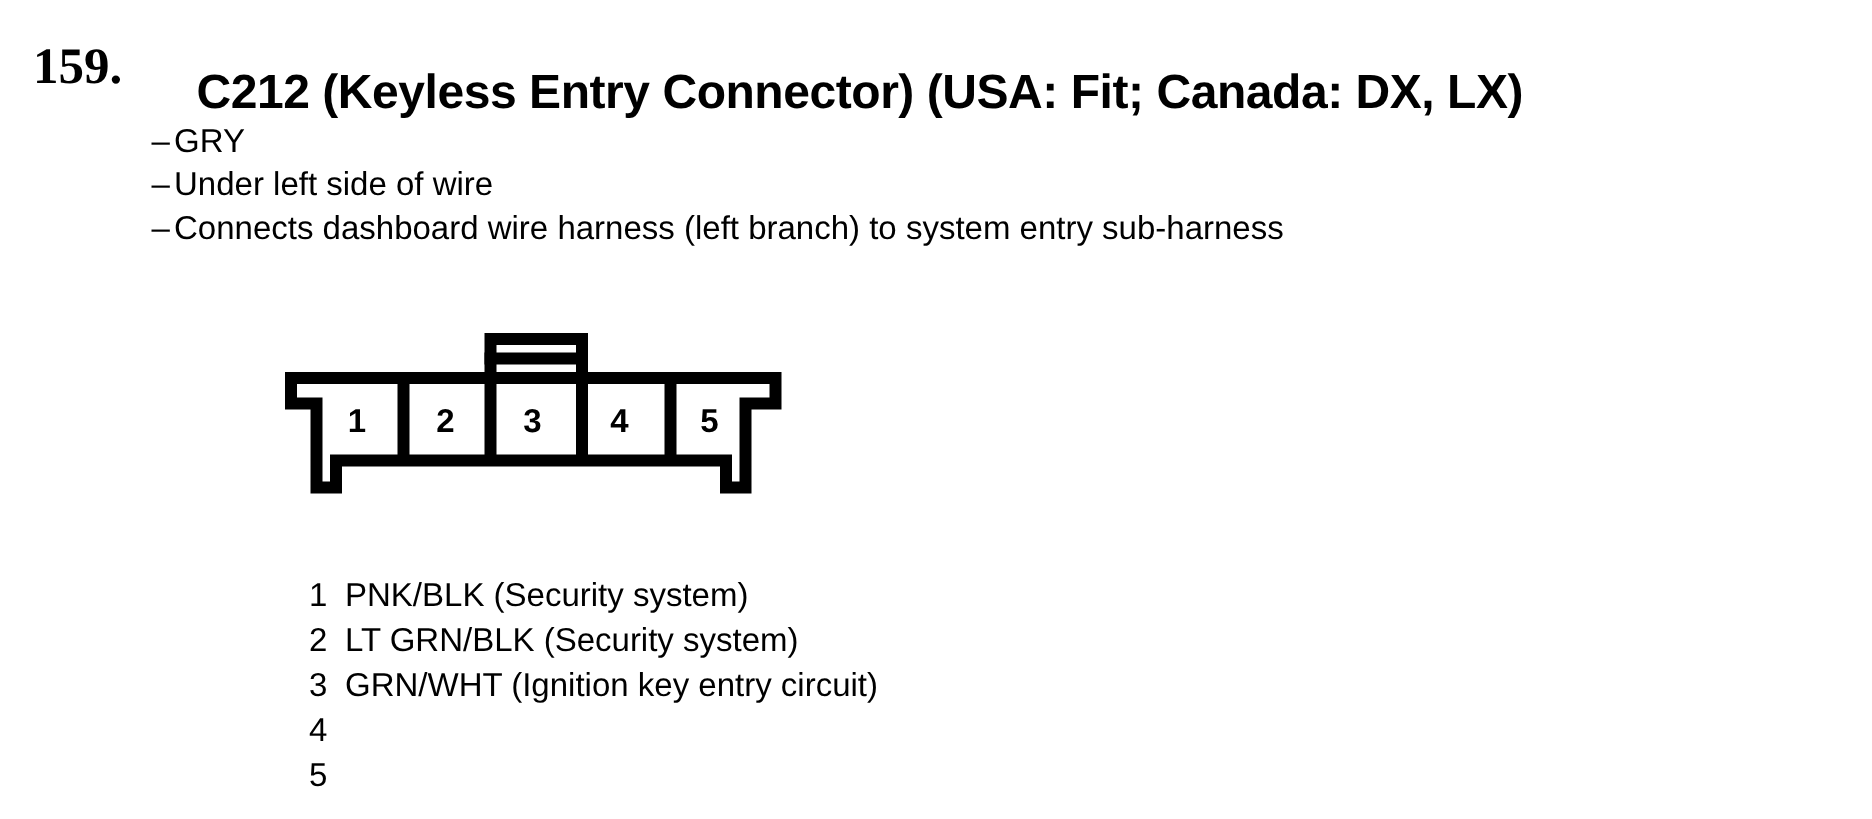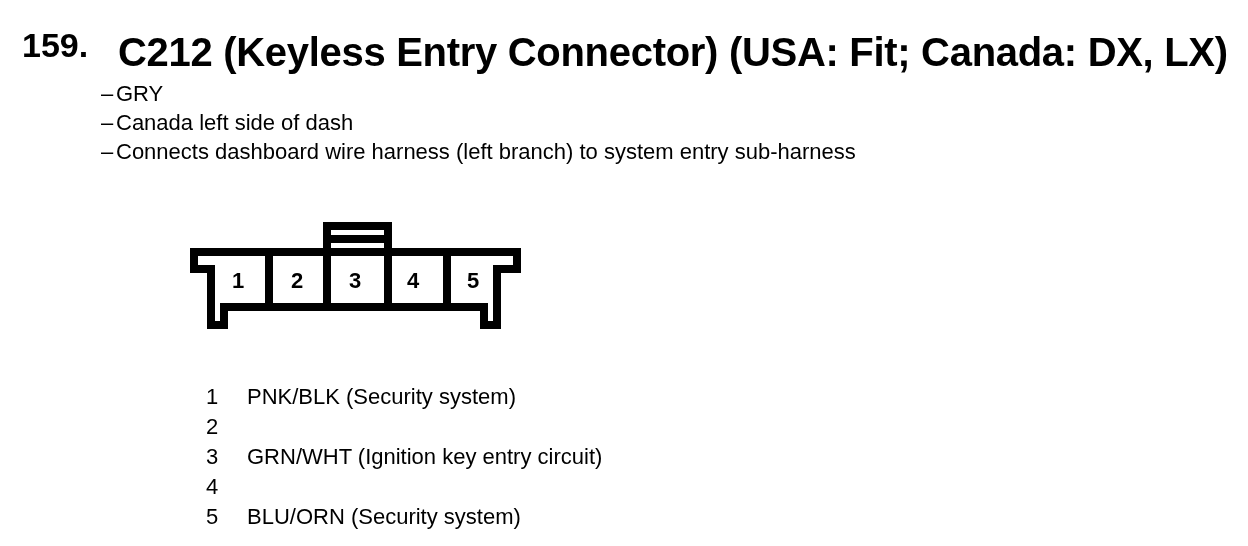--- a/index.html
+++ b/index.html
@@ -12,27 +12,28 @@
     font-family: "Liberation Sans", sans-serif;
     overflow: hidden;
   }
   .section-number {
     position: absolute;
     left: 22px;
     top: 26px;
     font-size: 34px;
     font-weight: bold;
     white-space: nowrap;
+    font-family: Liberation Serif, serif;
   }
   .section-title {
     position: absolute;
     left: 114px;
     top: 26px;
-    margin: 4px;
-    font-size: 40px;
+    margin: 17px;
+    font-size: 32px;
     font-weight: bold;
     letter-spacing: -0.3px;
     white-space: nowrap;
   }
   .notes {
     position: absolute;
     left: 101px;
     top: 79px;
     font-size: 22px;
     line-height: 29px;
@@ -51,39 +52,39 @@
   }
   .pin-list {
     position: absolute;
     left: 206px;
     top: 382px;
     font-size: 22px;
     line-height: 30px;
   }
   .pin-row { display: flex; white-space: nowrap; }
   .pin-num { width: 17px; flex: 0 0 17px; }
-  .pin-desc { margin-left: 24px; }
+  .pin-desc { margin-left: 7px; }
 </style>
 </head>
 <body>
 
 <div class="page">
 
   <span class="section-number">159.</span>
 
   <h1 class="section-title">C212 (Keyless Entry Connector) (USA: Fit; Canada: DX, LX)</h1>
 
   <div class="notes">
     <div class="note-line">
       <span class="note-dash">–</span>
       <span>GRY</span>
     </div>
     <div class="note-line">
       <span class="note-dash">–</span>
-      <span>Canada left side of dash</span>
+      <span>Under left side of wire</span>
     </div>
     <div class="note-line">
       <span class="note-dash">–</span>
       <span>Connects dashboard wire harness (left branch) to system entry sub-harness</span>
     </div>
   </div>
 
   <svg class="connector-svg" width="340" height="118" viewBox="185 215 340 118" xmlns="http://www.w3.org/2000/svg">
 
     <path d="M 194 252 L 517 252 L 517 269 L 497 269 L 497 325 L 484 325 L 484 307 L 224 307 L 224 325 L 211 325 L 211 269 L 194 269 Z" fill="none" stroke="#000000" stroke-width="8" stroke-linejoin="miter"></path>
@@ -101,27 +102,27 @@
     <text x="473" y="288" text-anchor="middle" fill="#000000">5</text>
   </svg>
 
   <div class="pin-list">
     <div class="pin-row">
       <span class="pin-num">1</span>
       <span class="pin-desc">PNK/BLK (Security system)</span>
     </div>
     <div class="pin-row">
       <span class="pin-num">2</span>
+      <span class="pin-desc">LT GRN/BLK (Security system)</span>
     </div>
     <div class="pin-row">
       <span class="pin-num">3</span>
       <span class="pin-desc">GRN/WHT (Ignition key entry circuit)</span>
     </div>
     <div class="pin-row">
       <span class="pin-num">4</span>
     </div>
     <div class="pin-row">
       <span class="pin-num">5</span>
-      <span class="pin-desc">BLU/ORN (Security system)</span>
     </div>
   </div>
 
 </div>
 
 </body></html>

